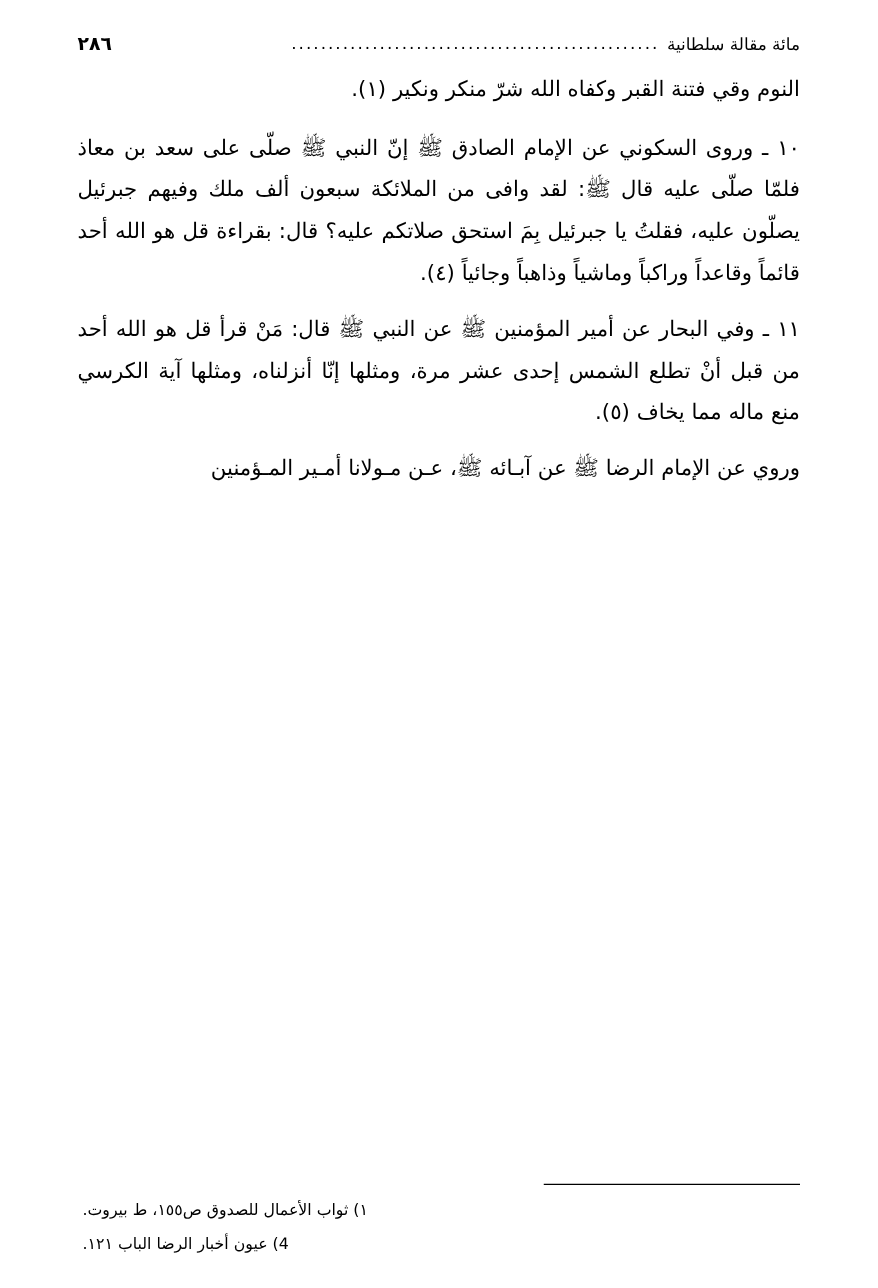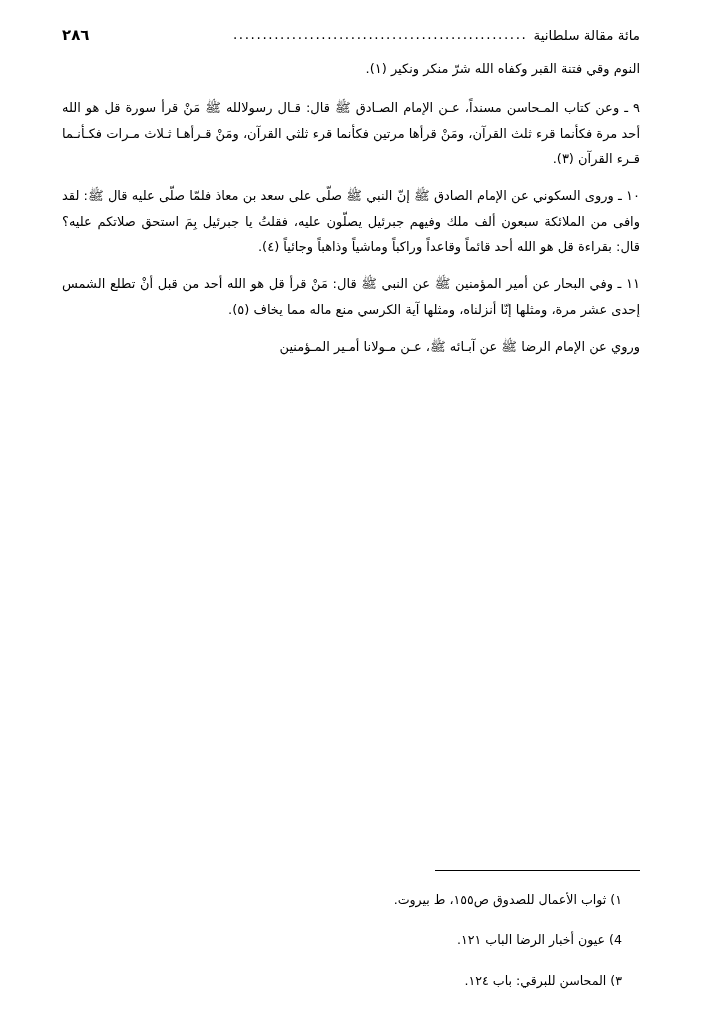--- a/index.html
+++ b/index.html
@@ -51,21 +51,21 @@
     white-space: nowrap;
     font-size: 15px;
     font-weight: bold;
     letter-spacing: 1px;
   }
   
   .body {
     flex: 1;
     direction: rtl;
     text-align: justify;
-    font-size: 13px;
+    font-size: 17px;
     line-height: 1.95;
   }
   .para {
     margin: 0 0 12px 0;
     text-align: justify;
     text-justify: inter-word;
   }
   .para.first {
     margin-bottom: 14px;
   }
@@ -77,43 +77,41 @@
   }
   .fn-rule {
     width: 205px;
     height: 1px;
     background: #000;
     margin: 0 0 9px 0;
   }
   .fn {
     font-size: 12.6px;
     line-height: 1.78;
-    margin: 18px;
-    text-align: right;
+    margin: 4px;
+    text-align: left;
   }
 </style>
 </head>
 <body>
 
 <div class="page">
 
   <div class="header">
     <span class="header-title">مائة مقالة سلطانية</span>
     <span class="header-dots">..................................................</span>
     <span class="header-page">٢٨٦</span>
   </div>
 
   <div class="body">
     <p class="para first">النوم وقي فتنة القبر وكفاه الله شرّ منكر ونكير (١).</p>
-    <p class="para">٩ ـ وعن كتاب المـحاسن مسنداً، عـن الإمام الصـادق ﷺ قال: قـال رسولالله ﷺ مَنْ قرأ سورة قل هو الله أحد مرة فكأنما قرء ثلث القرآن، ومَنْ قرأها مرتين فكأنما قرء ثلثي القرآن، ومَنْ قـرأهـا ثـلاث مـرات فكـأنـما قـرء القرآن (٣).</p>
     <p class="para">١٠ ـ وروى السكوني عن الإمام الصادق ﷺ إنّ النبي ﷺ صلّى على سعد بن معاذ فلمّا صلّى عليه قال ﷺ: لقد وافى من الملائكة سبعون ألف ملك وفيهم جبرئيل يصلّون عليه، فقلتُ يا جبرئيل بِمَ استحق صلاتكم عليه؟ قال: بقراءة قل هو الله أحد قائماً وقاعداً وراكباً وماشياً وذاهباً وجائياً (٤).</p>
     <p class="para">١١ ـ وفي البحار عن أمير المؤمنين ﷺ عن النبي ﷺ قال: مَنْ قرأ قل هو الله أحد من قبل أنْ تطلع الشمس إحدى عشر مرة، ومثلها إنّا أنزلناه، ومثلها آية الكرسي منع ماله مما يخاف (٥).</p>
     <p class="para">وروي عن الإمام الرضا ﷺ عن آبـائه ﷺ، عـن مـولانا أمـير المـؤمنين</p>
   </div>
 
   <div class="footnotes">
     <div class="fn-rule"></div>
     <p class="fn">١) ثواب الأعمال للصدوق ص١٥٥، ط بيروت.</p>
     <p class="fn">4) عيون أخبار الرضا الباب ١٢١.</p>
-    <p class="fn">٣) المحاسن للبرقي: باب ١٢٤.</p>
   </div>
 
 </div>
 
 </body></html>

